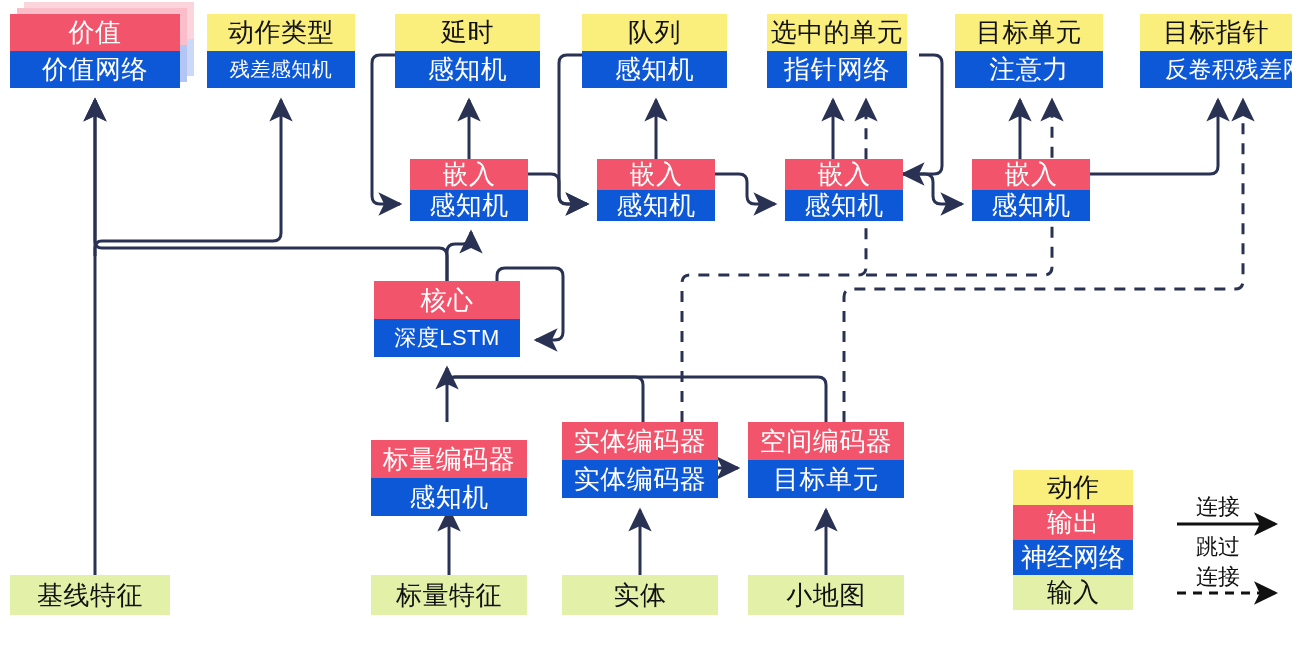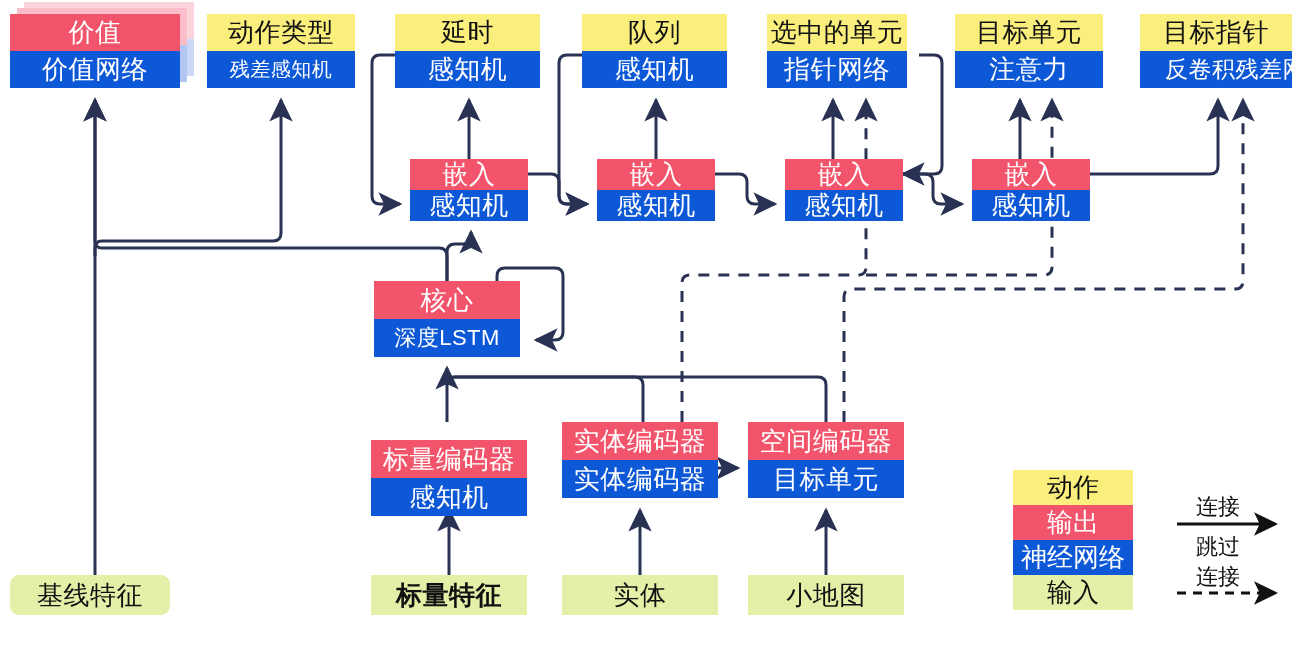--- a/index.html
+++ b/index.html
@@ -189,22 +189,22 @@
         <div class="cell c-output" style="height: 38px; font-size: 26px;">实体编码器</div>
         <div class="cell c-network" style="height: 38px; font-size: 26px;">实体编码器</div>
       </div>
     </div>
     <div class="node" style="left: 748px; top: 422px; width: 156px; height: 76px;">
       <div style="position: absolute; left: 0px; top: 0px; width: 156px; height: 76px;">
         <div class="cell c-output" style="height: 38px; font-size: 26px;">空间编码器</div>
         <div class="cell c-network" style="height: 38px; font-size: 26px;">目标单元</div>
       </div>
     </div>
-    <div class="node cell c-input" style="left: 10px; top: 575px; width: 160px; height: 40px; font-size: 26px; border-radius: 9px;">基线特征</div>
-    <div class="node cell c-input" style="left: 371px; top: 575px; width: 156px; height: 40px; font-size: 26px; font-weight: bold;">标量特征</div>
+    <div class="node cell c-input" style="left: 10px; top: 575px; width: 160px; height: 40px; font-size: 26px;">基线特征</div>
+    <div class="node cell c-input" style="left: 371px; top: 575px; width: 156px; height: 40px; font-size: 26px;">标量特征</div>
     <div class="node cell c-input" style="left: 562px; top: 575px; width: 156px; height: 40px; font-size: 26px;">实体</div>
     <div class="node cell c-input" style="left: 748px; top: 575px; width: 156px; height: 40px; font-size: 26px;">小地图</div>
     <div class="legend" style="left: 1013px; top: 470px; width: 120px;">
       <div class="legend-row c-action" style="height: 35px; font-size: 26px;">动作</div>
       <div class="legend-row c-output" style="height: 35px; font-size: 26px;">输出</div>
       <div class="legend-row c-network" style="height: 35px; font-size: 26px;">神经网络</div>
       <div class="legend-row c-input" style="height: 35px; font-size: 26px;">输入</div>
     </div>
     <div class="lg-label" style="left: 1196px; top: 492px; font-size: 22px;">连接</div>
     <div class="lg-label" style="left: 1196px; top: 532px; font-size: 22px;">跳过</div>

